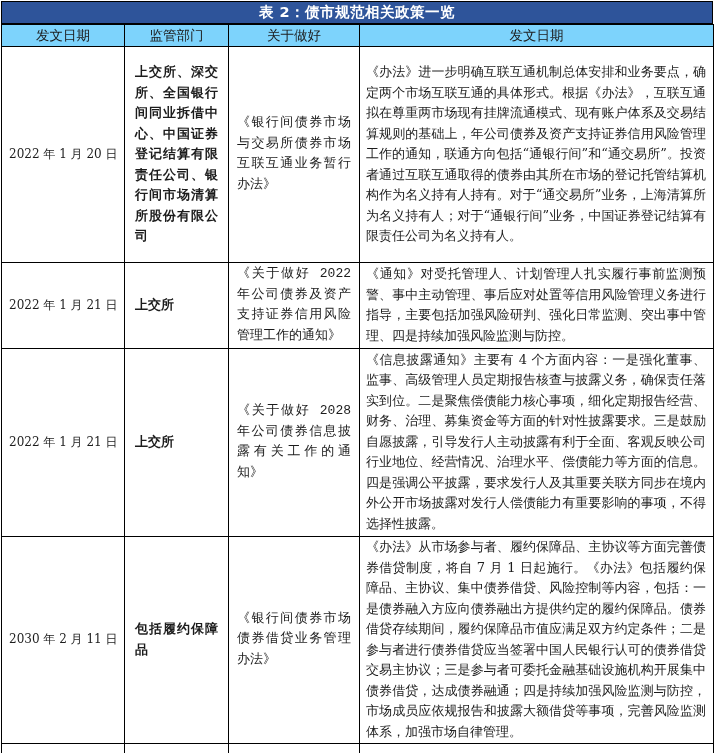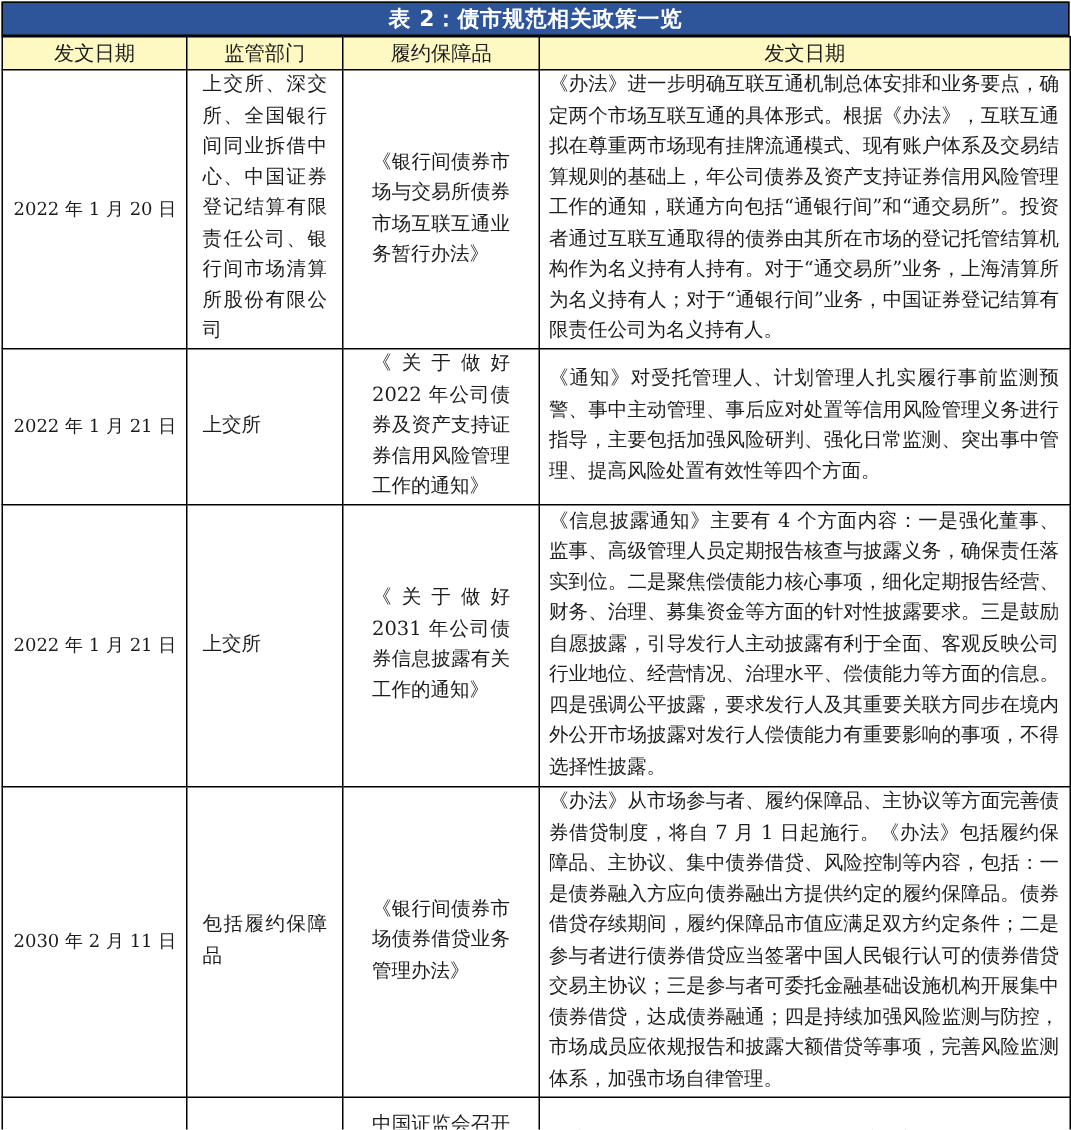--- a/index.html
+++ b/index.html
@@ -25,29 +25,29 @@
   table.policy {
     width: 712px; margin: 0 1px;
     border-collapse: collapse; table-layout: fixed;
     color: #1c1c1c;
   }
   table.policy th, table.policy td {
     border: 1px solid #000;
     box-sizing: border-box;
   }
   thead th {
-    background: #fef9c3;
+    background: #7dd3fc;
     height: 22px;
     font-size: 13.5px; font-weight: normal;
     text-align: center; vertical-align: middle;
   }
   td { vertical-align: middle; font-size: 13px; line-height: 20.5px; }
   .c-date  { white-space: nowrap; padding: 0 2px 0 7px; font-size: 12px; }
-  .c-dept  { padding: 0 10px; text-align: justify; }
-  .c-doc   { padding: 0 19px; text-align: justify; }
+  .c-dept  { padding: 15px 10px; text-align: justify; font-weight: bold; }
+  .c-doc   { padding: 0 8px; text-align: justify; font-family: Liberation Mono, monospace; }
   .c-points{ padding: 0 7px 0 6px; text-align: justify; }
   .r0 td { height: 186px; }
   .r1 td { height: 86px;  }
   .r2 td { height: 188px; }
   .r3 td { height: 207px; }
   .r4 td { height: 80px; vertical-align: middle; }
 </style>
 </head>
 <body>
 
@@ -61,41 +61,41 @@
     <colgroup>
       <col style="width:123px">
       <col style="width:104px">
       <col style="width:131px">
       <col style="width:354px">
     </colgroup>
     <thead>
       <tr class="hdr">
         <th>发文日期</th>
         <th>监管部门</th>
-        <th>履约保障品</th>
+        <th>关于做好</th>
         <th>发文日期</th>
       </tr>
     </thead>
     <tbody>
       <tr class="r0">
         <td class="c-date">2022 年 1 月 20 日</td>
         <td class="c-dept">上交所、深交所、全国银行间同业拆借中心、中国证券登记结算有限责任公司、银行间市场清算所股份有限公司</td>
         <td class="c-doc">《银行间债券市场与交易所债券市场互联互通业务暂行办法》</td>
         <td class="c-points">《办法》进一步明确互联互通机制总体安排和业务要点，确定两个市场互联互通的具体形式。根据《办法》，互联互通拟在尊重两市场现有挂牌流通模式、现有账户体系及交易结算规则的基础上，年公司债券及资产支持证券信用风险管理工作的通知，联通方向包括“通银行间”和“通交易所”。投资者通过互联互通取得的债券由其所在市场的登记托管结算机构作为名义持有人持有。对于“通交易所”业务，上海清算所为名义持有人；对于“通银行间”业务，中国证券登记结算有限责任公司为名义持有人。</td>
       </tr>
       <tr class="r1">
         <td class="c-date">2022 年 1 月 21 日</td>
         <td class="c-dept">上交所</td>
         <td class="c-doc">《关于做好 2022 年公司债券及资产支持证券信用风险管理工作的通知》</td>
-        <td class="c-points">《通知》对受托管理人、计划管理人扎实履行事前监测预警、事中主动管理、事后应对处置等信用风险管理义务进行指导，主要包括加强风险研判、强化日常监测、突出事中管理、提高风险处置有效性等四个方面。</td>
+        <td class="c-points">《通知》对受托管理人、计划管理人扎实履行事前监测预警、事中主动管理、事后应对处置等信用风险管理义务进行指导，主要包括加强风险研判、强化日常监测、突出事中管理、四是持续加强风险监测与防控。</td>
       </tr>
       <tr class="r2">
         <td class="c-date">2022 年 1 月 21 日</td>
         <td class="c-dept">上交所</td>
-        <td class="c-doc">《关于做好 2031 年公司债券信息披露有关工作的通知》</td>
+        <td class="c-doc">《关于做好 2028 年公司债券信息披露有关工作的通知》</td>
         <td class="c-points">《信息披露通知》主要有 4 个方面内容：一是强化董事、监事、高级管理人员定期报告核查与披露义务，确保责任落实到位。二是聚焦偿债能力核心事项，细化定期报告经营、财务、治理、募集资金等方面的针对性披露要求。三是鼓励自愿披露，引导发行人主动披露有利于全面、客观反映公司行业地位、经营情况、治理水平、偿债能力等方面的信息。四是强调公平披露，要求发行人及其重要关联方同步在境内外公开市场披露对发行人偿债能力有重要影响的事项，不得选择性披露。</td>
       </tr>
       <tr class="r3">
         <td class="c-date">2030 年 2 月 11 日</td>
         <td class="c-dept">包括履约保障品</td>
         <td class="c-doc">《银行间债券市场债券借贷业务管理办法》</td>
         <td class="c-points">《办法》从市场参与者、履约保障品、主协议等方面完善债券借贷制度，将自 7 月 1 日起施行。《办法》包括履约保障品、主协议、集中债券借贷、风险控制等内容，包括：一是债券融入方应向债券融出方提供约定的履约保障品。债券借贷存续期间，履约保障品市值应满足双方约定条件；二是参与者进行债券借贷应当签署中国人民银行认可的债券借贷交易主协议；三是参与者可委托金融基础设施机构开展集中债券借贷，达成债券融通；四是持续加强风险监测与防控，市场成员应依规报告和披露大额借贷等事项，完善风险监测体系，加强市场自律管理。</td>
       </tr>
       <tr class="r4">
         <td class="c-date">2022 年 2 月 18 日</td>

